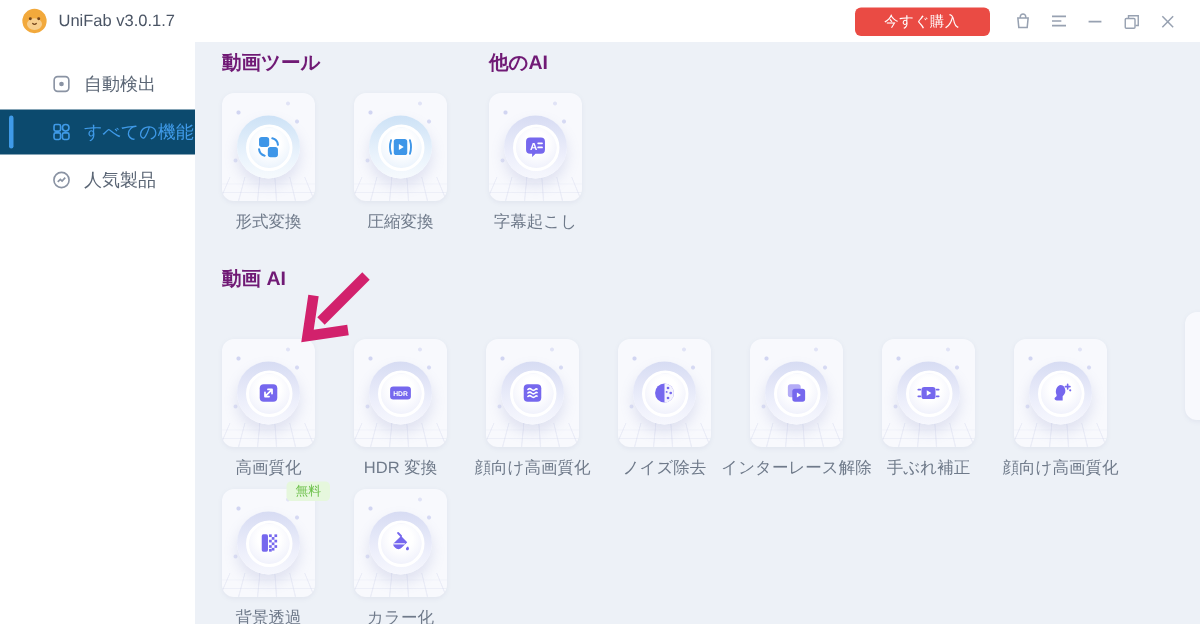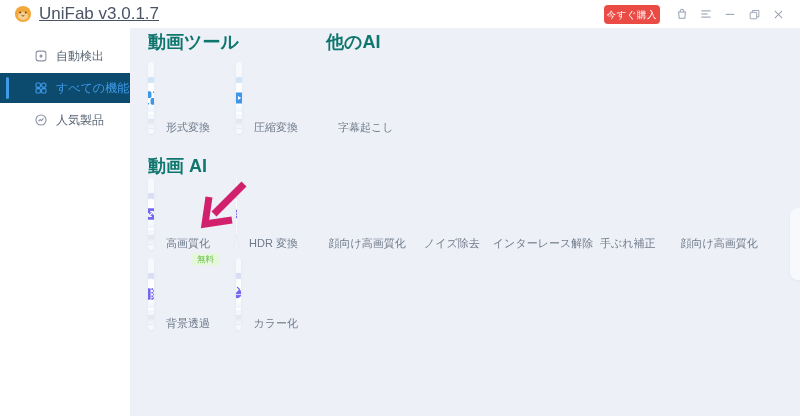--- a/index.html
+++ b/index.html
@@ -8,25 +8,25 @@
     position:relative; width:800px; height:416px; overflow:hidden;
     font-family:"Liberation Sans","DejaVu Sans",sans-serif;
     background:#edf1f7; box-shadow:0 0 0 1px #e3e7ee;
   }
   
   .topbar {
     position:absolute; top:0; left:0; right:0; height:28px; background:#ffffff;
     display:flex; align-items:center; padding:0 10px 0 14px; z-index:5;
   }
   .logo { width:18px; height:18px; display:flex; }
-  .app-title { font-size:17px; color:#4a5464; margin-left:7px;text-decoration:underline; }
+  .app-title { font-size:11px; color:#4a5464; margin-left:7px; }
   .topbar-right { margin-left:auto; display:flex; align-items:center; gap:0; }
   .buy-btn {
     background:#ea4b44; color:#fff; font-size:9.5px; border:none; border-radius:4px;
-    height:19px; padding:0 3px; line-height:19px; cursor:pointer; margin-right:10px;
+    height:19px; padding:0 20px; line-height:19px; cursor:pointer; margin-right:10px;
     font-family:inherit; letter-spacing:.5px;
   }
   .winicon {
     width:24px; height:22px; display:flex; align-items:center; justify-content:center;
     color:#97a1b1; cursor:pointer;
   }
   .winicon svg { display:block; }
   
   .sidebar {
     position:absolute; top:28px; left:0; bottom:0; width:130px; background:#ffffff; z-index:4;
@@ -40,27 +40,27 @@
   .side-item.active { background:#0c4a6e; color:#3f9ae8; }
   .side-item.active .sicon { color:#3f9ae8; }
   .side-item .bar {
     position:absolute; left:6px; top:4px; bottom:4px; width:3px; border-radius:2px; background:#3f9ae8;
   }
   
   .main {
     position:absolute; top:28px; left:130px; right:0; bottom:0;
     background:#edf1f7; padding:6px 0 0 18px; overflow:hidden;
   }
-  .sec-title { font-size:18px; font-weight:bold; color:#0f766e; height:16px; line-height:16px; }
+  .sec-title { font-size:13px; font-weight:bold; color:#701a75; height:16px; line-height:16px; }
   .row-top { display:flex; gap:28px; }
   .feature-sec .sec-title { margin-bottom:12px; }
   .sec-videoai { margin-top:24px; }
-  .sec-videoai .sec-title { margin-bottom:4px; }
+  .sec-videoai .sec-title { margin-bottom:32px; }
   .cards { display:flex; flex-wrap:wrap; gap:8px 26px; }
-  .cell { width:62px; position:relative; display:flex; flex-direction:row; align-items:flex-end;gap:12px; }
+  .cell { width:62px; position:relative; display:flex; flex-direction:column; align-items:flex-start; }
   .card {
     position:relative; width:62px; height:72px; border-radius:8px; background:#f8f9fd;
     overflow:hidden; display:flex; align-items:center; justify-content:center;
     box-shadow:0 1px 3px rgba(125,135,175,.10); cursor:pointer;
   }
   .card::before { 
     content:""; position:absolute; inset:0; pointer-events:none;
     background:
       radial-gradient(circle at 11px 13px, rgba(120,130,215,.30) 1px, transparent 1.7px),
       radial-gradient(circle at 50px 19px, rgba(120,130,215,.26) 1px, transparent 1.7px),

